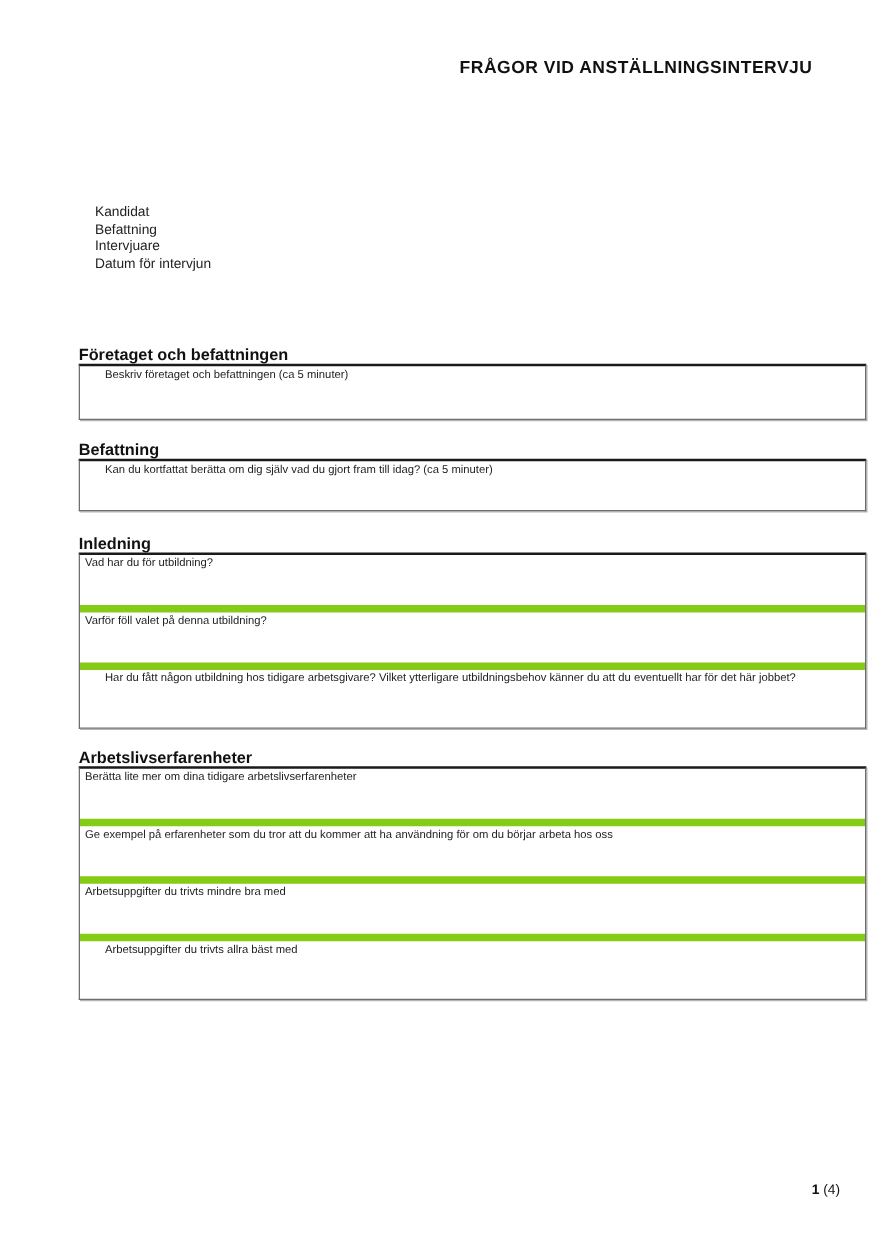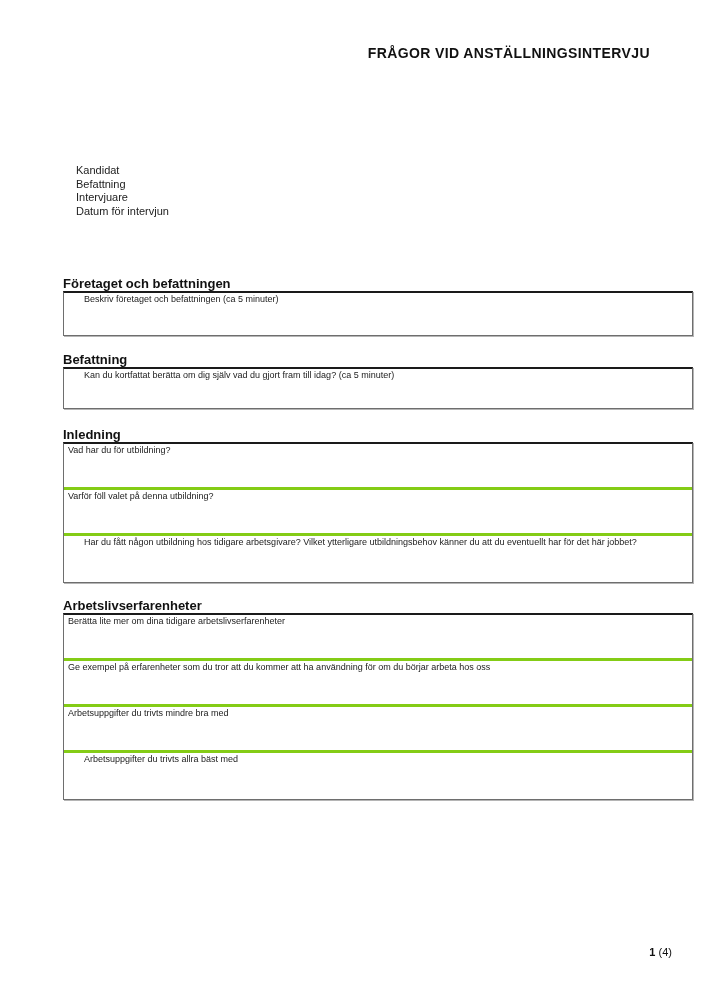--- a/index.html
+++ b/index.html
@@ -50,21 +50,21 @@
   }
   .qgroup {
     border:1px solid #6e6e6e;
     border-top:2px solid #1a1a1a;
     box-shadow:1px 1px 0 rgba(120,120,120,0.55);
     background:#fff;
   }
   .qrow {
     box-sizing:border-box;
     height:46px;
-    border-bottom:3px solid #84cc16;
+    border-bottom:6px solid #84cc16;
     padding:1px 4px;
     font-size:9px;
     line-height:11px;
     color:#222;
     overflow:hidden;
   }
   .qrow:last-child { border-bottom:none;margin-left:16px; }
   .sec-1 .qrow { height:42px; }
   .sec-2 .qrow { height:39px; }
   .page-number {

